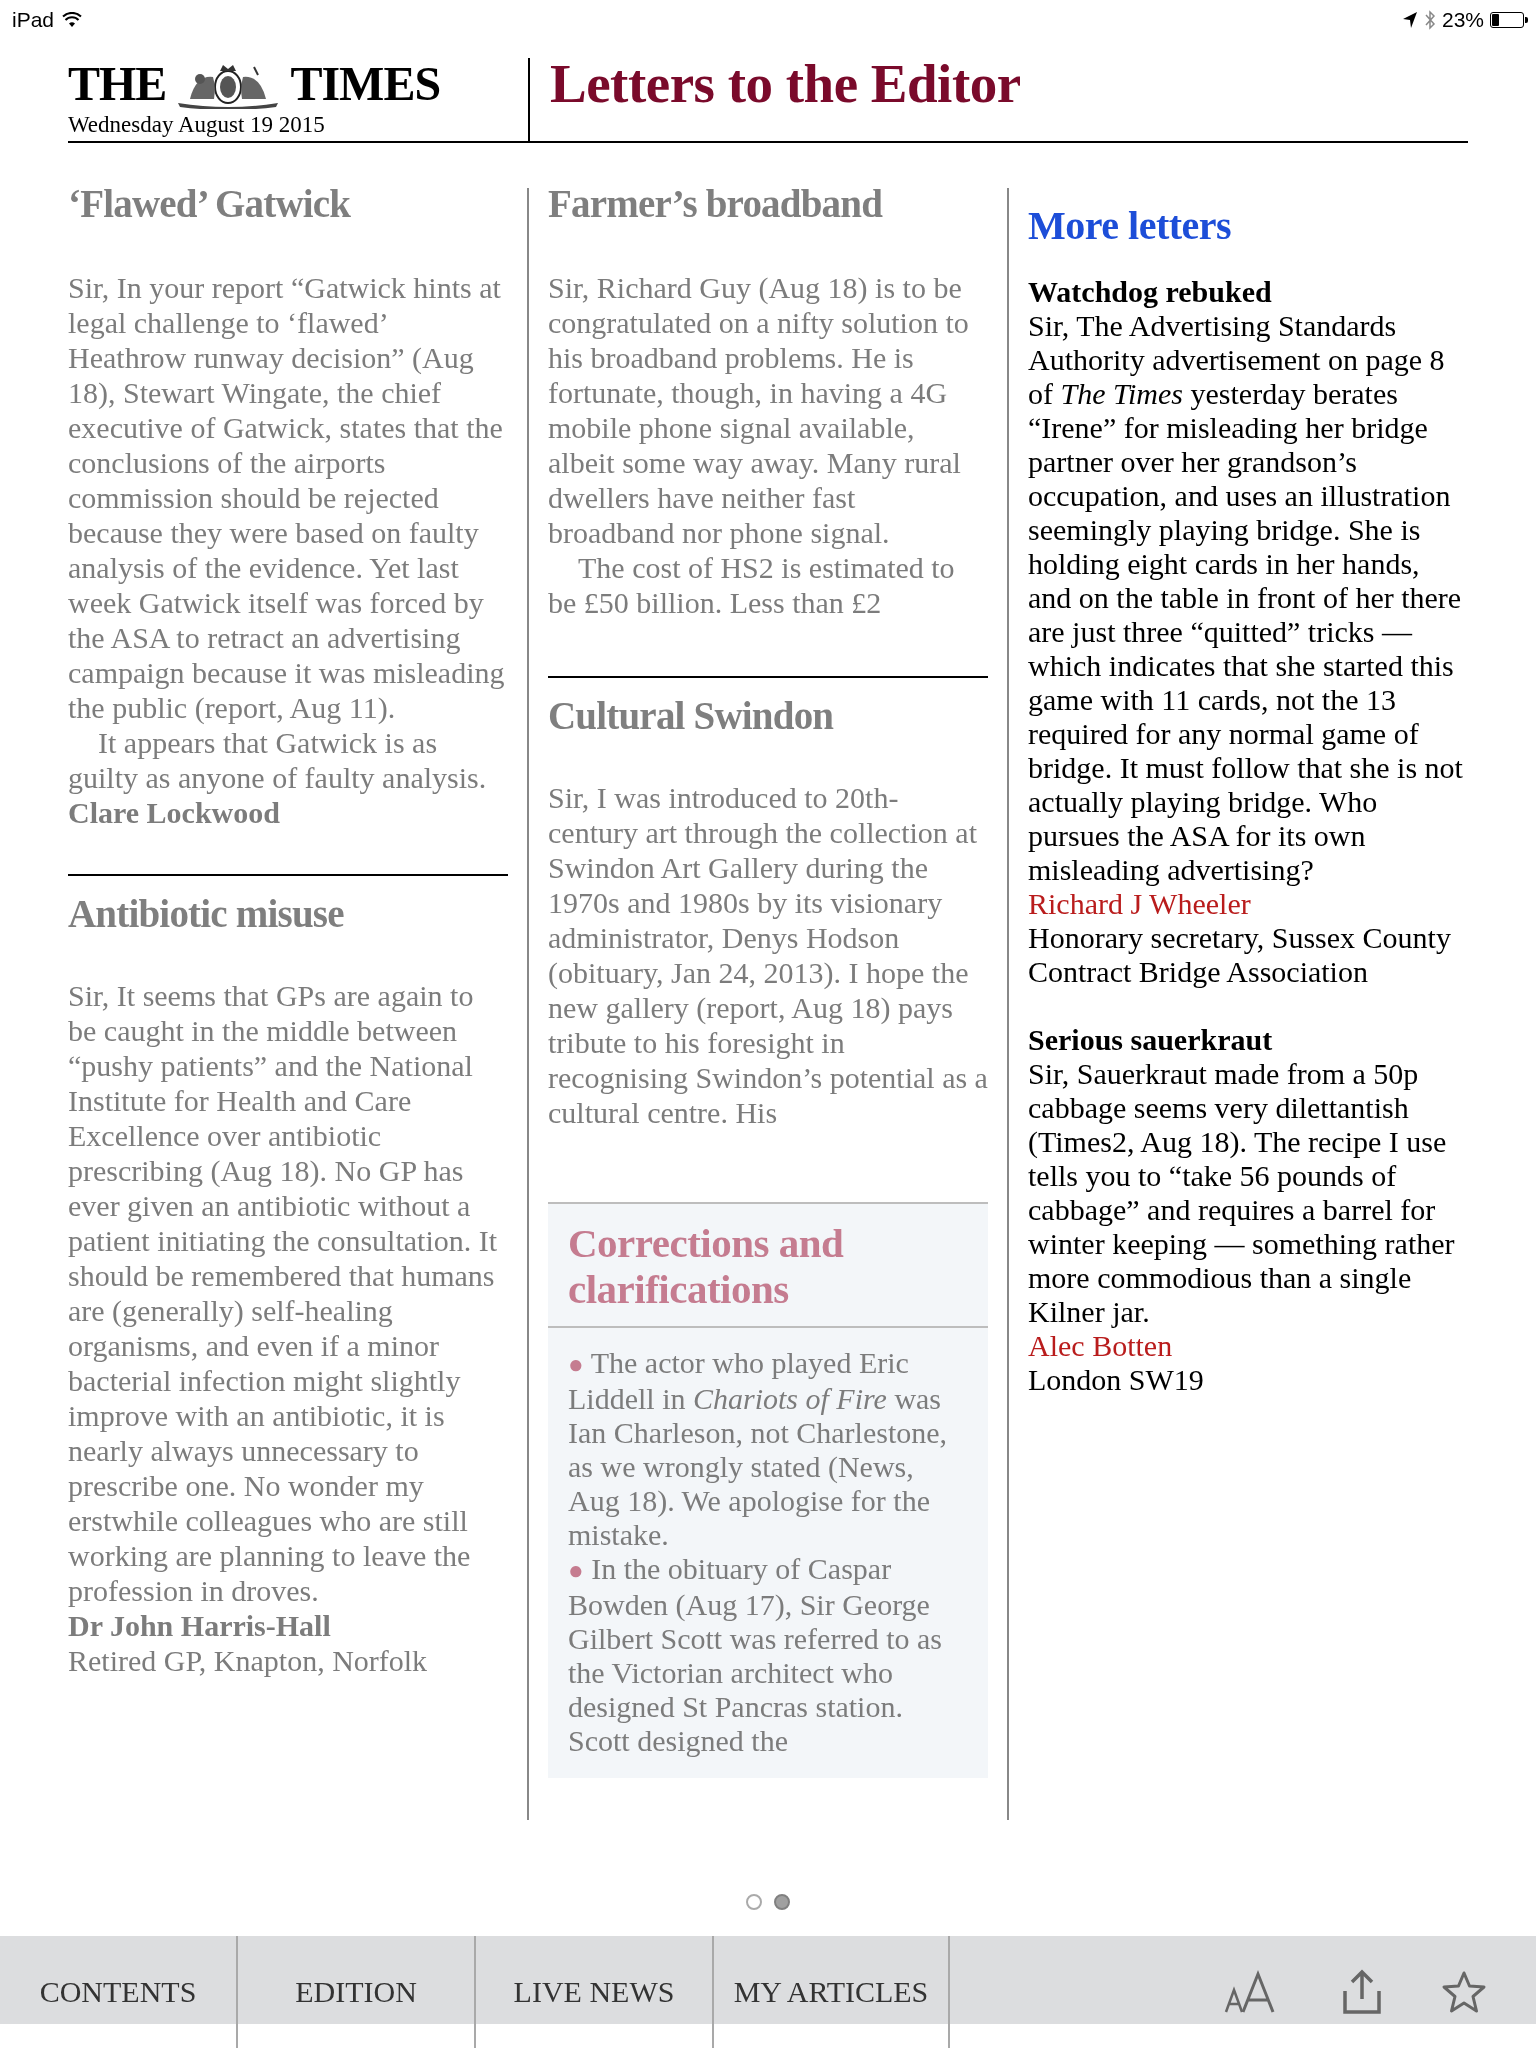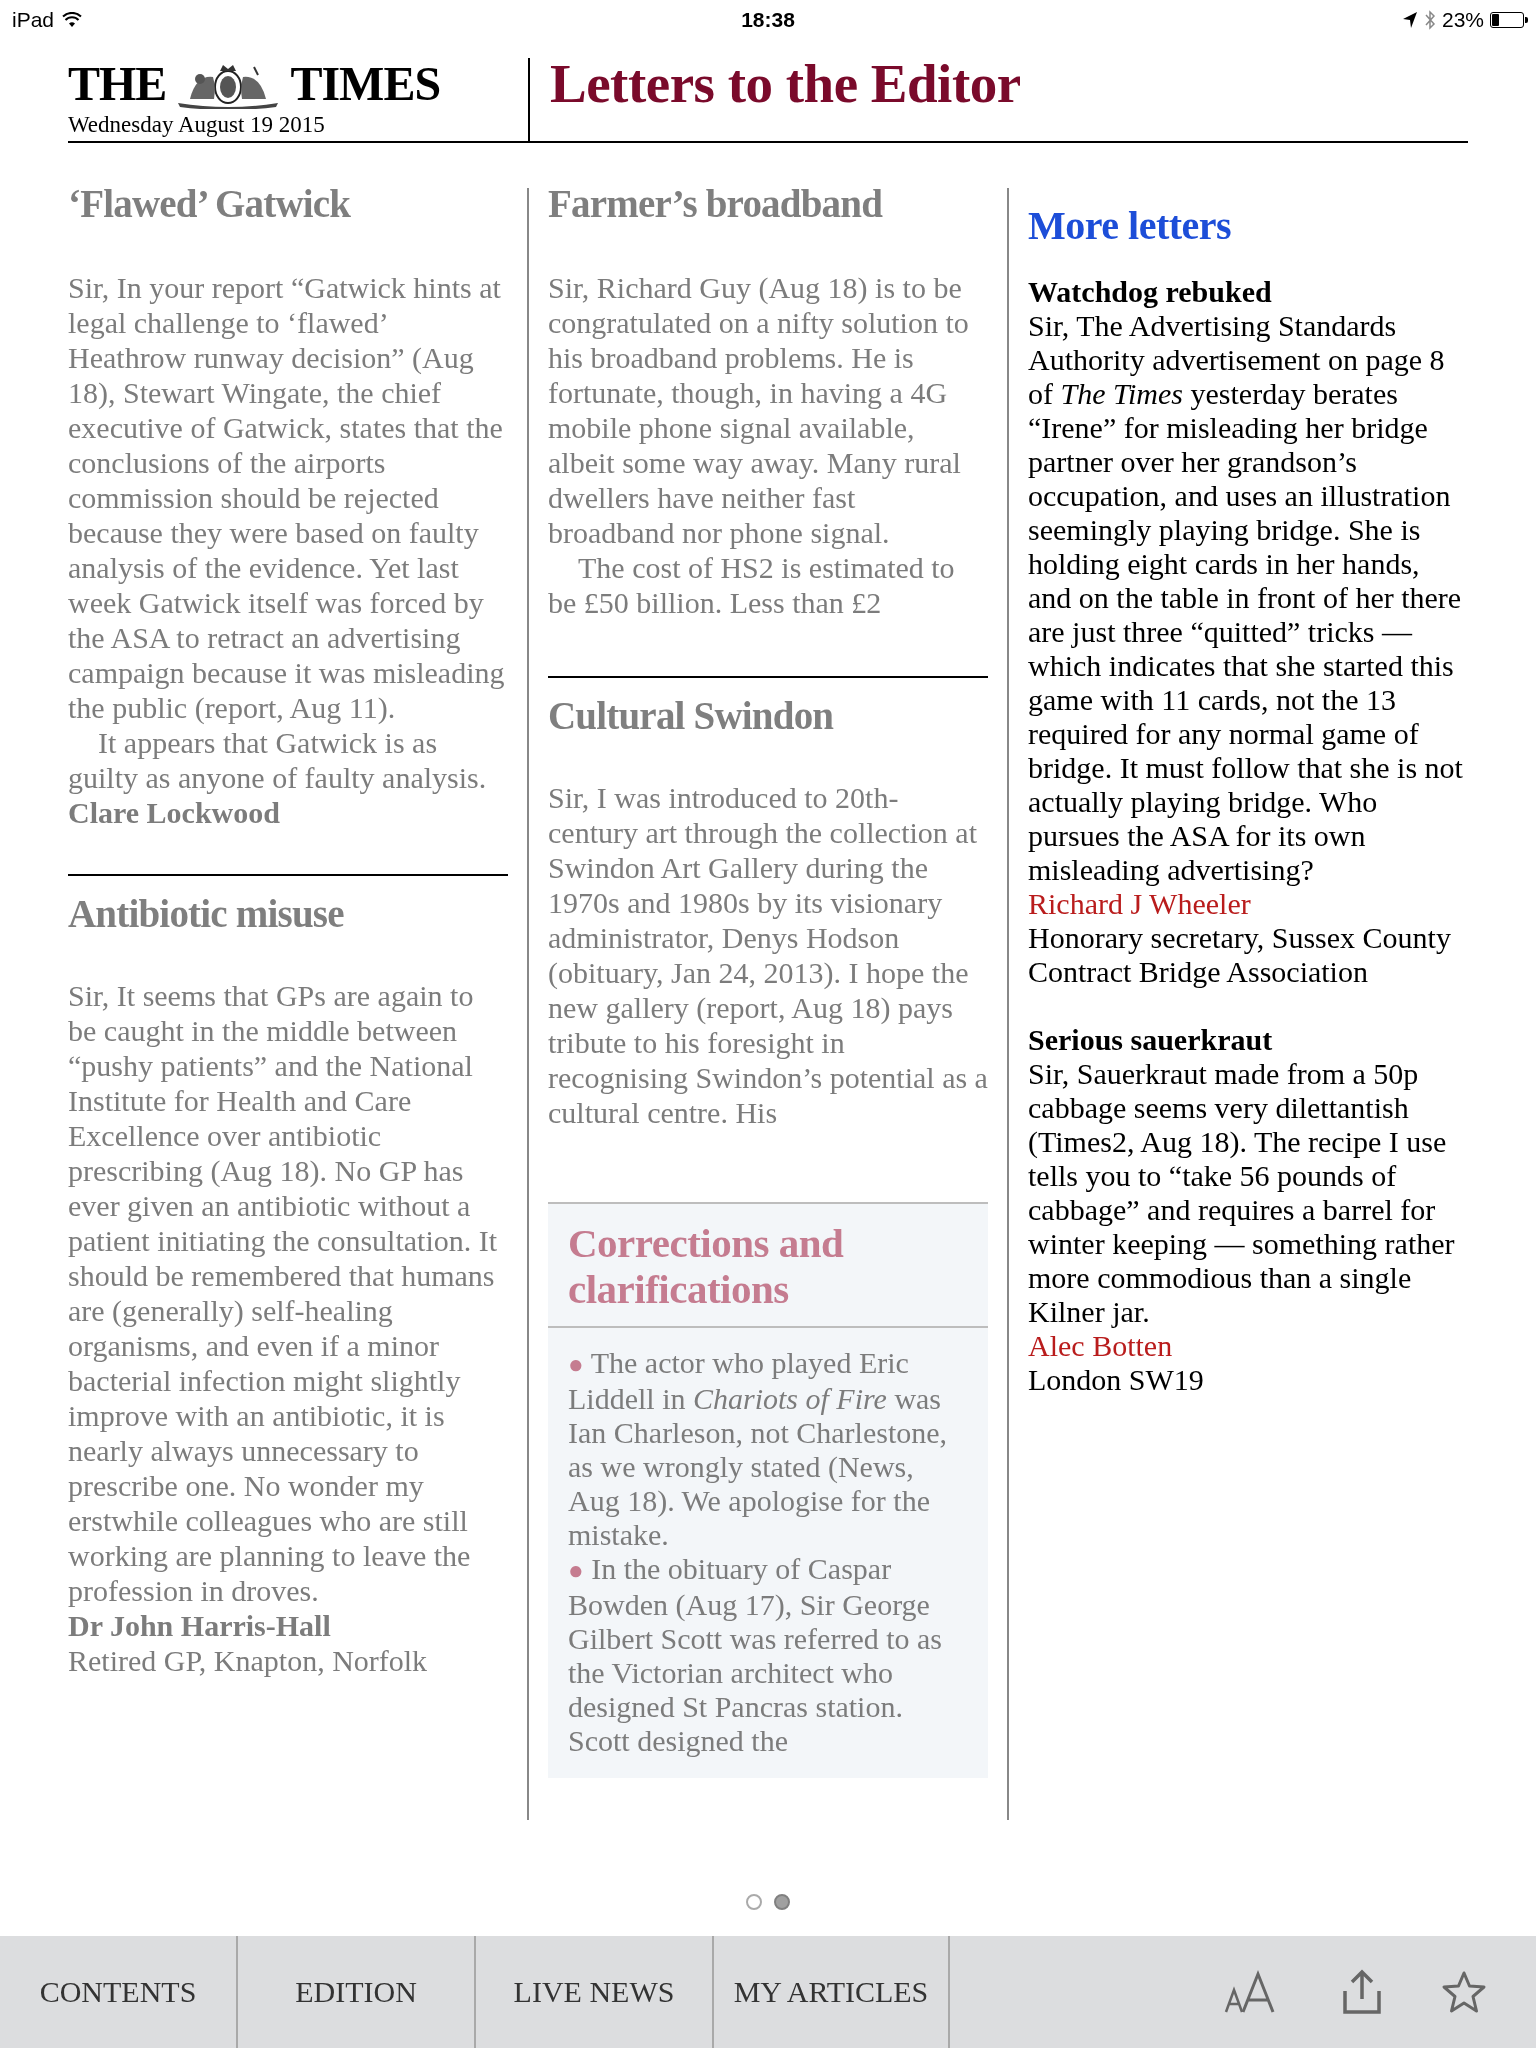--- a/index.html
+++ b/index.html
@@ -49,37 +49,36 @@
     .r-head { font-weight: bold; font-size: 30px; line-height: 34px; color: #000; }
     .r-body { font-size: 30px; line-height: 34px; color: #000; }
     .r-sig { font-weight: normal; font-size: 30px; line-height: 34px; color: #b91c1c; }
 
     
     .page-dots { position: absolute; left: 0; right: 0; top: 1894px; display: flex; justify-content: center; gap: 12px; }
     .dot { width: 16px; height: 16px; border-radius: 50%; border: 2px solid #aaa; background: #fff; }
     .dot.active { background: #a0a0a0; border-color: #808080; }
 
     
-    .toolbar { position: absolute; left: 0; top: 1936px; width: 1536px; height: 112px; background: #dcdddf; }
+    .toolbar { position: absolute; left: 0; top: 1936px; width: 1536px; height: 88px; background: #dcdddf; }
     .tb-btn { position: absolute; top: 0; height: 112px; display: flex; align-items: center; justify-content: center; font-family: "Liberation Serif", serif; font-size: 30px; color: #333; border-right: 2px solid #a9a9a9; }
     .tb-icon { position: absolute; top: 28px; width: 60px; height: 56px; display: flex; align-items: center; justify-content: center; color: #666; }
   </style>
 </head>
 <body>
 
 <div class="statusbar">
   <div class="left">
     <span>iPad</span>
     <svg width="20" height="16" viewBox="0 0 20 16">
       <path d="M10 15 L7 11.5 A4.5 4.5 0 0 1 13 11.5 Z" fill="#000"></path>
       <path d="M3.5 8 A9 9 0 0 1 16.5 8" stroke="#000" stroke-width="2" fill="none"></path>
       <path d="M1 4.5 A13 13 0 0 1 19 4.5" stroke="#000" stroke-width="2" fill="none"></path>
     </svg>
   </div>
-  <div class="center">18:38</div>
   <div class="right">
     <svg width="16" height="18" viewBox="0 0 16 18">
       <path d="M15 1 L1 8 L8 9 L9 17 Z" fill="#000"></path>
     </svg>
     <svg width="12" height="20" viewBox="0 0 12 20">
       <path d="M2 5 L10 14 L6 18 L6 2 L10 6 L2 15" stroke="#888" stroke-width="1.5" fill="none"></path>
     </svg>
     <span>23%</span>
     <div class="battery">
       <div class="fill" id="battery-fill" style="width: 7px;"></div>

